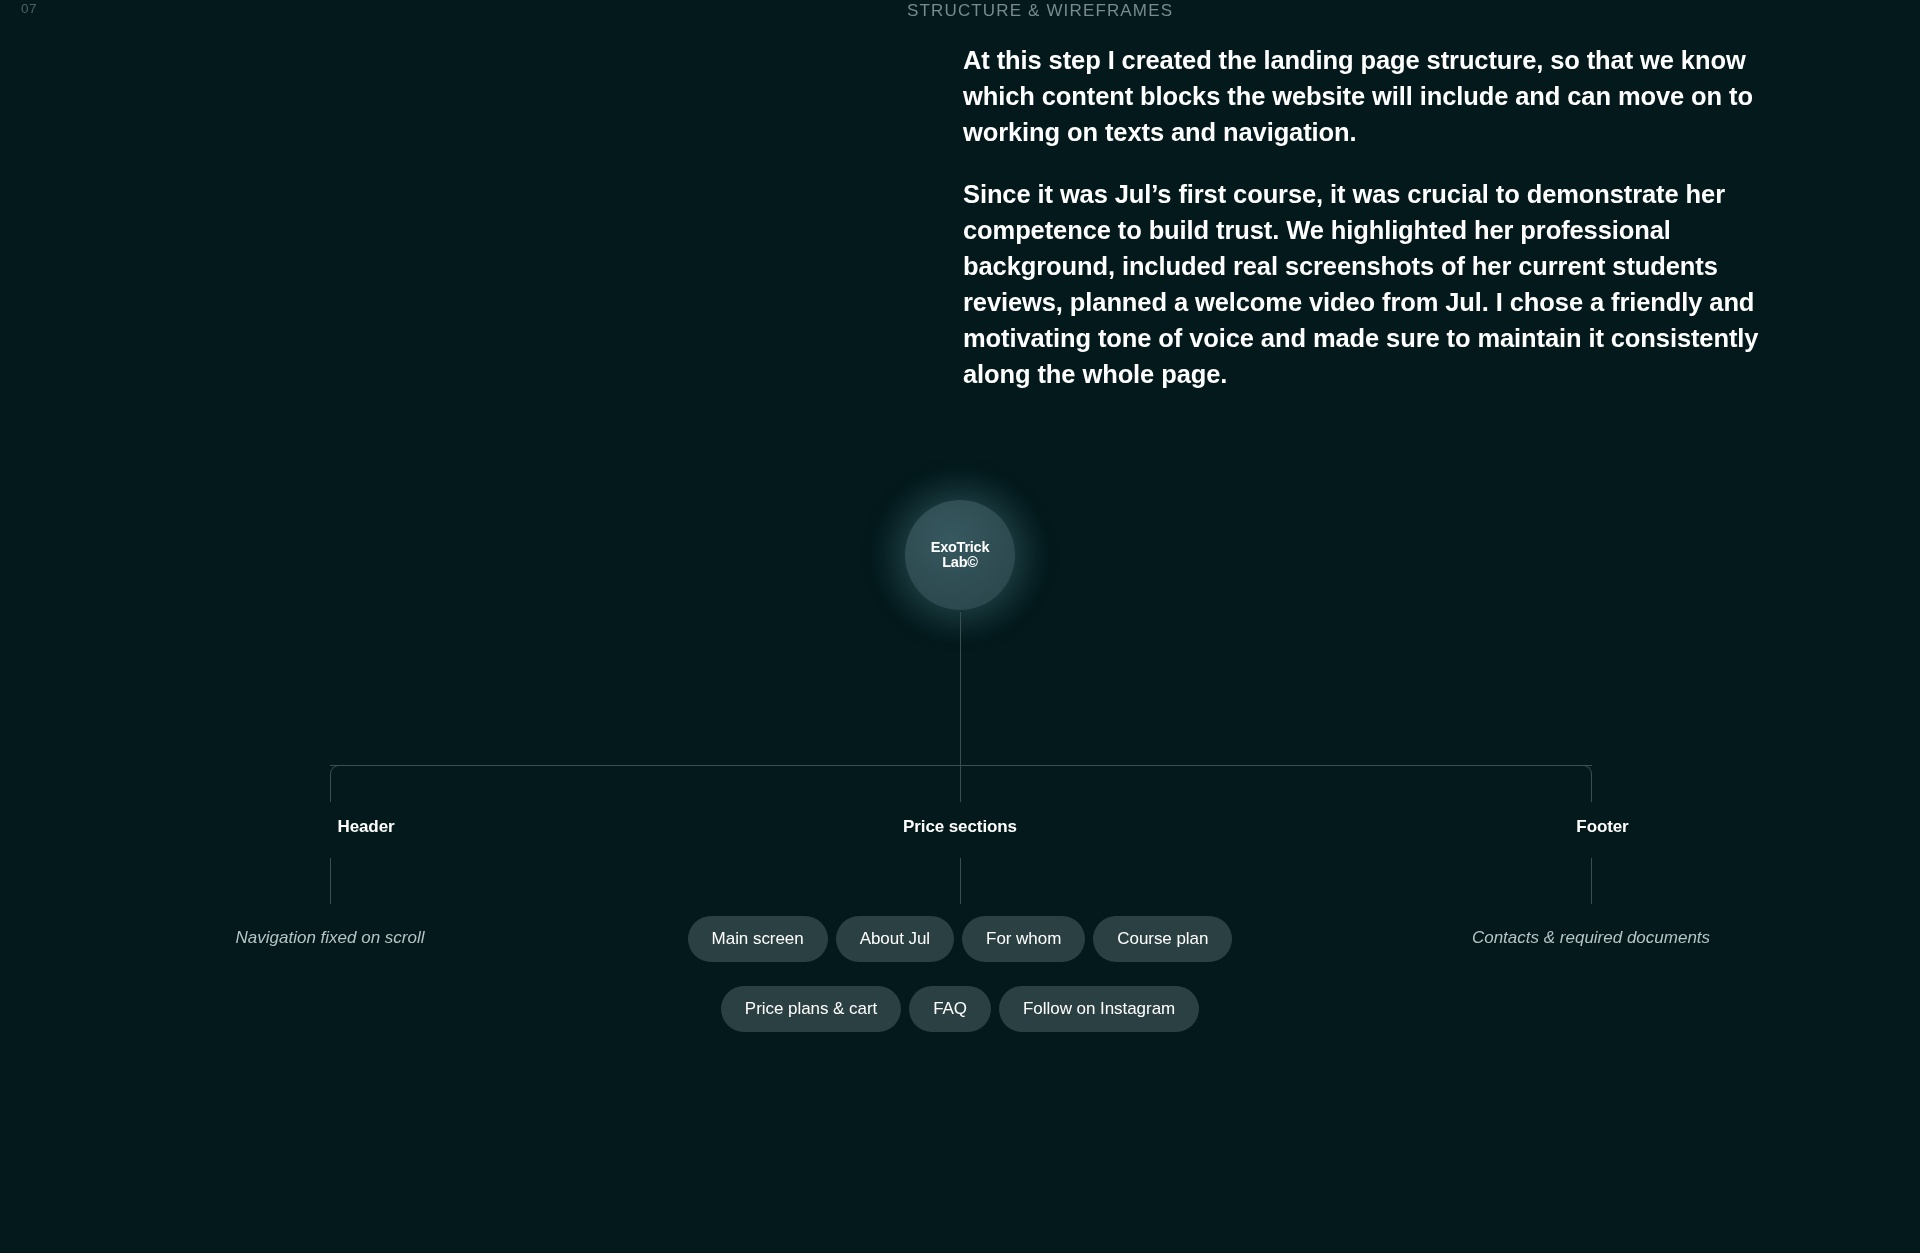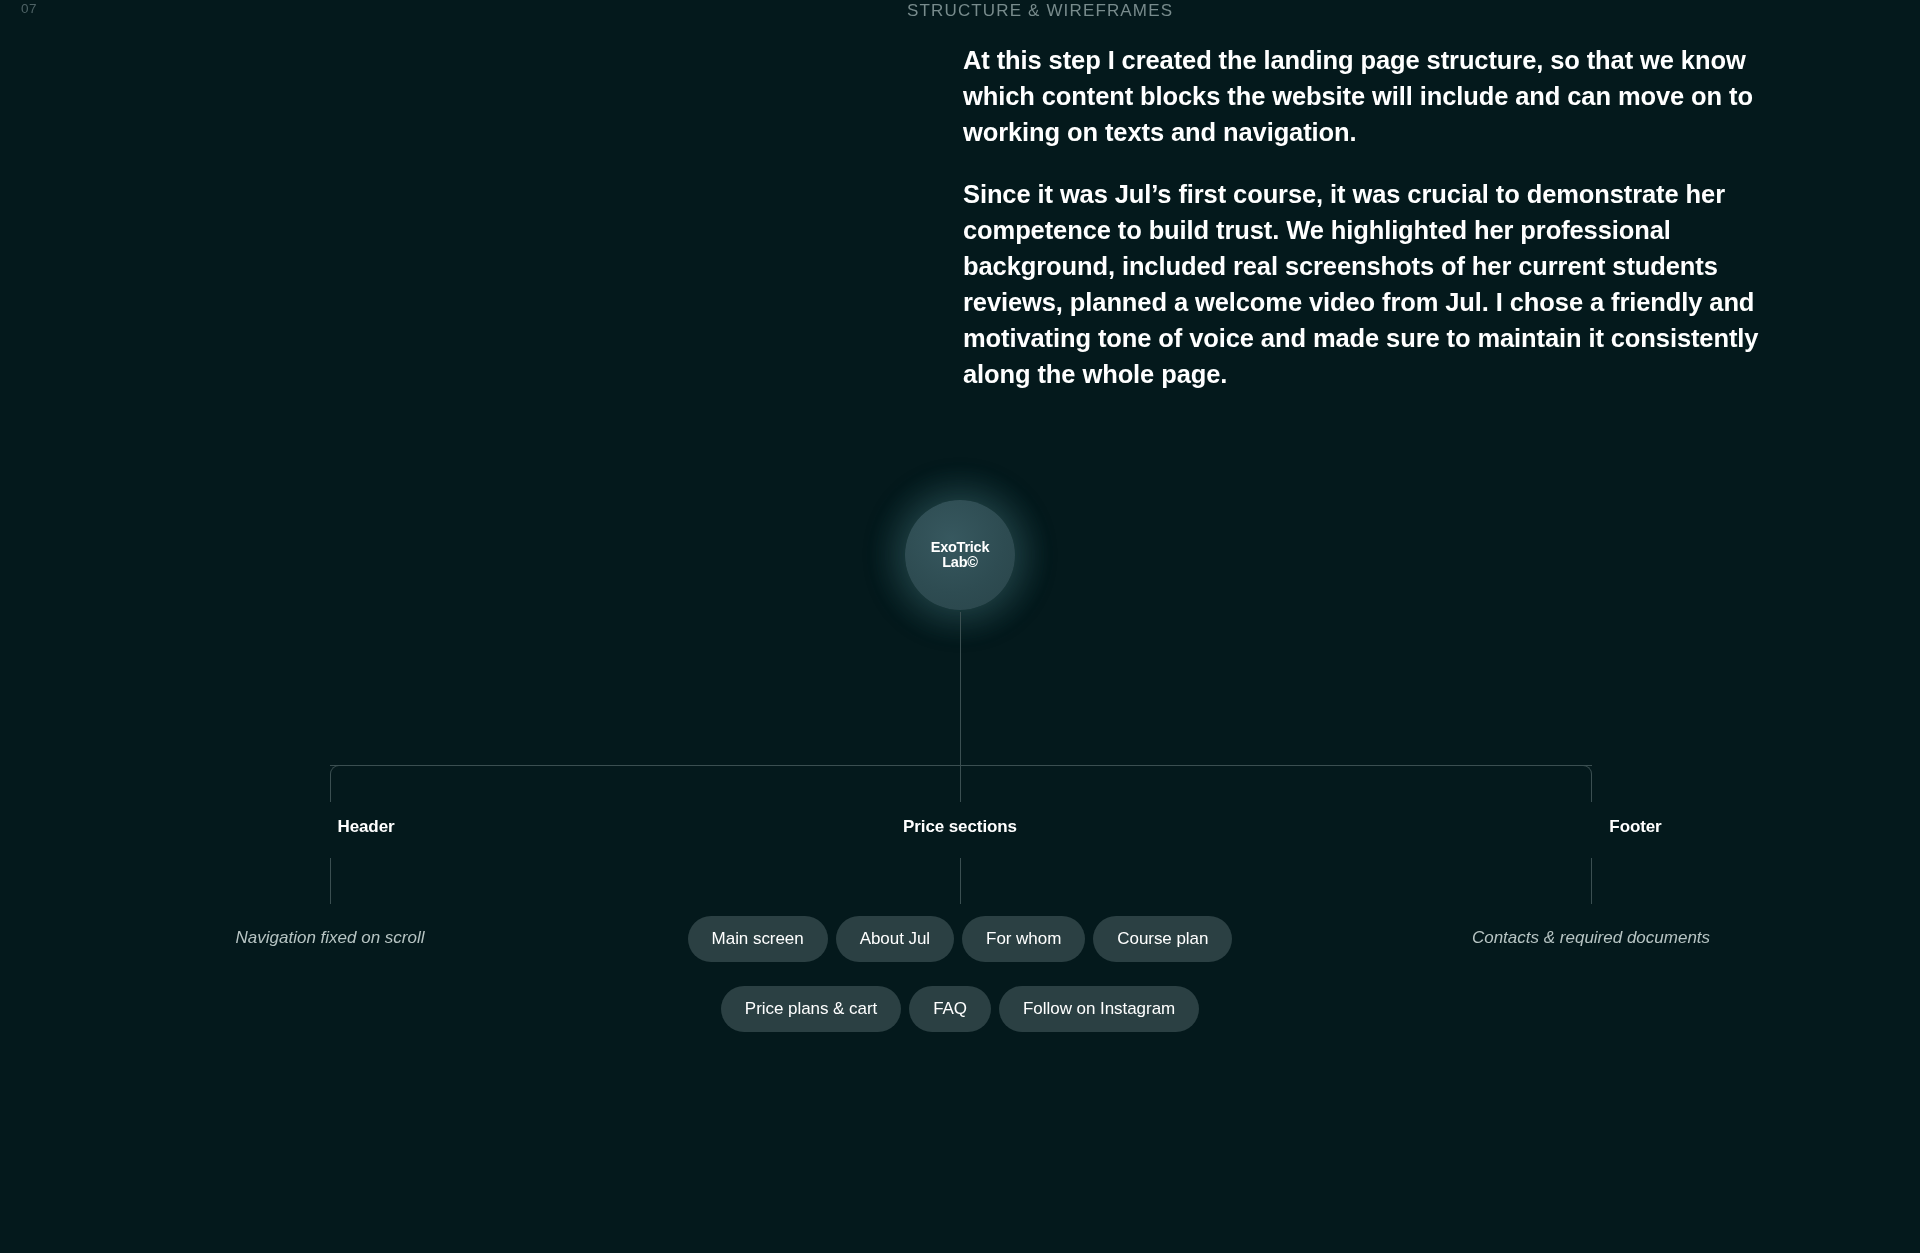--- a/index.html
+++ b/index.html
@@ -155,21 +155,21 @@
     top: 817px;
     font-size: 17px;
     font-weight: 700;
     color: #ffffff;
     white-space: nowrap;
     transform: translateX(-50%);
     letter-spacing: -0.1px;
   }
   .branch-title.header { left: 330px; margin-left: 36px; }
   .branch-title.main   { left: 960px; }
-  .branch-title.footer { left: 1624px; padding-left: 23px; }
+  .branch-title.footer { left: 1591px; padding-left: 23px; }
 
   
   .side-note {
     position: absolute;
     top: 928px;
     font-size: 17px;
     font-style: italic;
     color: #b7c4c3;
     white-space: nowrap;
     transform: translateX(-50%);

